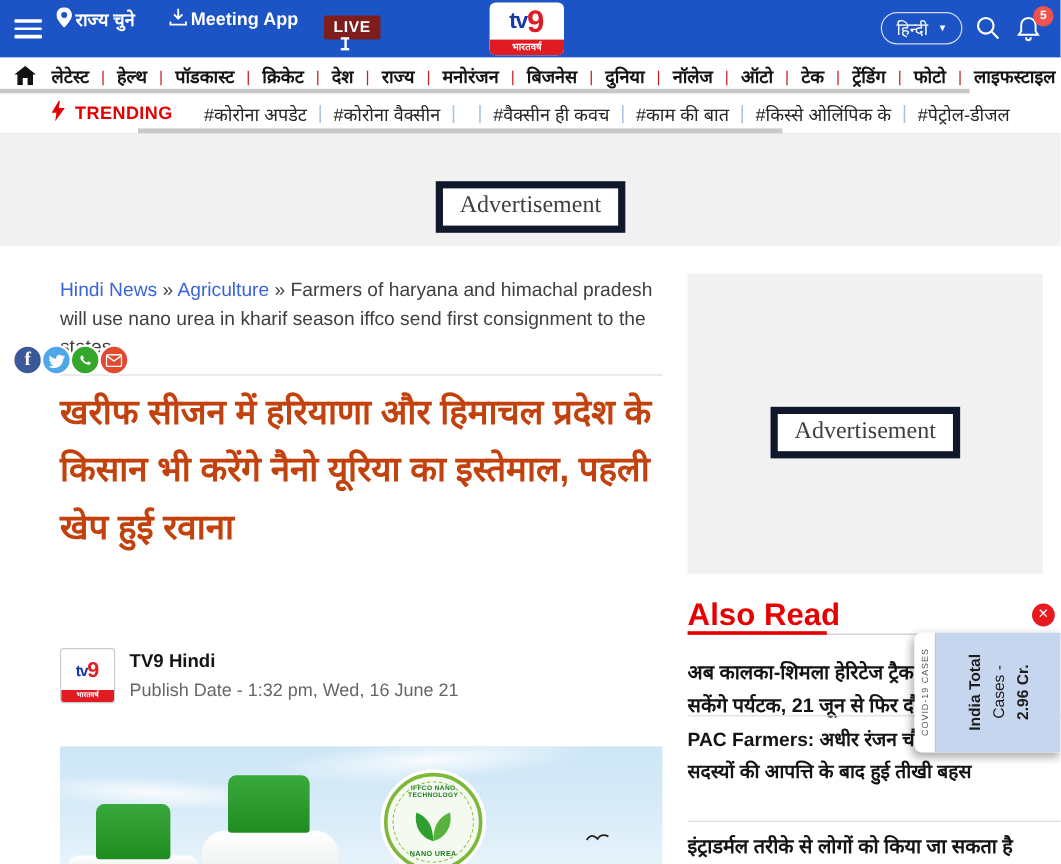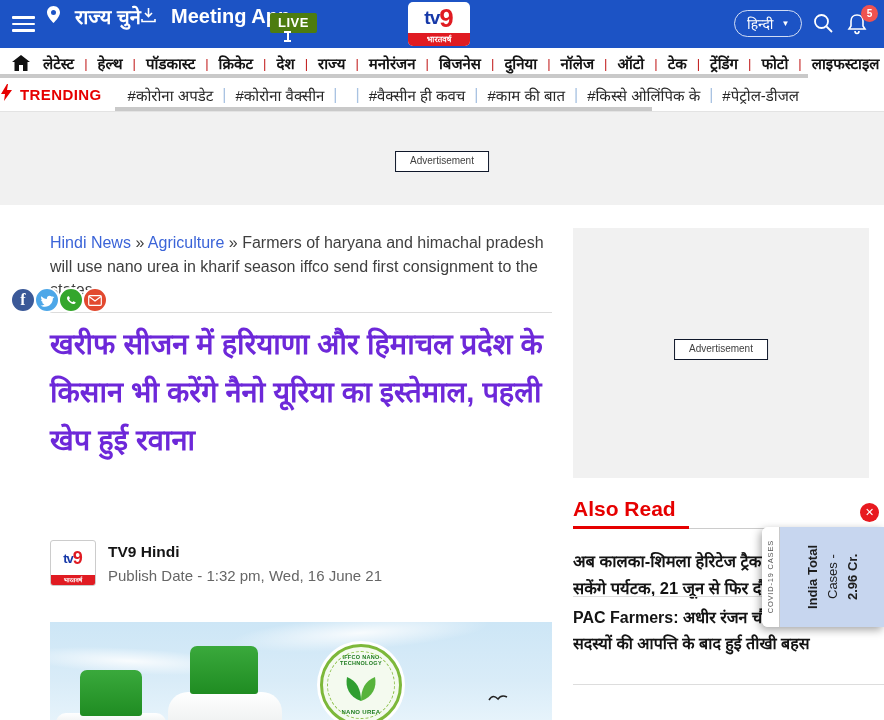--- a/index.html
+++ b/index.html
@@ -4,25 +4,25 @@
 <style>
   * { margin:0; padding:0; box-sizing:border-box; }
   html,body { width:884px; height:720px; overflow:hidden; background:#fff;
               font-family:"Liberation Sans","DejaVu Sans",sans-serif; }
   .page { position:relative; width:884px; height:720px; overflow:hidden; background:#fff; }
 
   
   .header { position:absolute; left:0; top:0; width:884px; height:48px; background:#1c53c5; }
   .hamburger { position:absolute; left:12px; top:16px; width:23px; height:16px; cursor:pointer; }
   .hamburger i { display:block; height:2.5px; background:#fff; margin-bottom:4px; border-radius:1px; }
-  .hgroup { position:absolute; top:0; height:32px; display:flex; align-items:center; gap:15px;
-            color:#fff; font-size:20px; font-weight:600; cursor:pointer; }
+  .hgroup { position:absolute; top:0; height:32px; display:flex; align-items:center; gap:3px;
+            color:#fff; font-size:15px; font-weight:600; cursor:pointer; }
   .loc-group { left:47px; }
   .dl-group  { left:141px; }
-  .live-badge { position:absolute; left:270px; top:13px; background:#4d7c0f; color:#fff;
+  .live-badge { position:absolute; left:270px; top:13px; background:#7f1d1d; color:#fff;
                 font-weight:700; font-size:13px; padding:2px 8px 3px; border-radius:2px; letter-spacing:.5px; }
   .text-cursor { position:absolute; left:283px; top:31px; width:9px; height:11px; }
   .text-cursor::before { content:""; position:absolute; left:4px; top:1px; width:1.5px; height:9px; background:#fff; }
   .text-cursor::after  { content:""; position:absolute; left:1px; top:0;  width:7px; height:1.5px; background:#fff;
                          box-shadow:0 9px 0 #fff; }
   .logo { position:absolute; left:408px; top:2px; width:62px; height:44px; background:#fff;
           border-radius:5px; overflow:hidden; display:flex; flex-direction:column; cursor:pointer; }
   .logo-top { flex:1; display:flex; align-items:center; justify-content:center; line-height:1; }
   .logo-tv { color:#1638a8; font-weight:800; font-size:19px; letter-spacing:-1px; }
   .logo-9  { color:#e01b22; font-weight:800; font-size:26px; }
@@ -44,51 +44,51 @@
          display:flex; align-items:center; padding-left:12px; overflow:hidden; white-space:nowrap; }
   .home-icon { margin-right:13px; display:flex; cursor:pointer; }
   .nav-item { font-size:15px; font-weight:700; color:#141414; cursor:pointer; }
   .nav-sep { color:#c32222; margin:0 10px; font-size:13px; }
   .nav-sep::after { content:"|"; }
   .nav-scroll { position:absolute; left:0; top:74px; width:808px; height:3.5px; background:#c9c9c9; }
 
   
   .trending { position:absolute; left:0; top:78px; width:884px; height:34px; background:#fff;
               border-bottom:1px solid #e3e3e3; display:flex; align-items:center; 
-              overflow:hidden; white-space:nowrap; }
+              overflow:hidden; white-space:nowrap;justify-content:center; }
   .trending-label { color:#e60000; font-weight:800; font-size:15px; margin-left:7px; letter-spacing:.4px; }
   .tags { margin-left:26px; display:flex; align-items:center; }
   .tag { font-size:15px; color:#262626; cursor:pointer; }
   .tag-sep { color:#a9c3e2; margin:0 9px; }
   .tag-sep::after { content:"|"; }
   .trend-scroll { position:absolute; left:115px; top:107px; width:537px; height:3.5px; background:#c9c9c9; }
 
   
   .ad-band { position:absolute; left:0; top:112px; width:884px; height:93px; background:#f1f1f1; }
-  .ad-box { border:1px solid #0f172a; background:#fff; color:#3f3f3f; font-size:10px; padding:3px 14px 5px; }
+  .ad-box { border:6px solid #0f172a; background:#fff; color:#3f3f3f; font-size:20px; padding:3px 14px 5px;font-family:Liberation Serif, serif; }
   .ad-band .ad-box { position:absolute; left:50%; top:39px; transform:translateX(-50%); }
   .sb-ad { position:absolute; left:573px; top:228px; width:296px; height:250px; background:#f1f1f1; }
   .sb-ad .ad-box { position:absolute; left:50%; top:111px; transform:translateX(-50%); }
 
   
   .breadcrumb { position:absolute; left:50px; top:231px; width:507px; font-size:16px;
                 line-height:23.5px; color:#3f3f3f; }
   .bc-link { color:#3b64d8; cursor:pointer;margin-top:23px; }
   .bc-line { position:absolute; left:50px; top:312px; width:502px; height:1px; background:#dcdcdc; }
   .social { position:absolute; left:10px; top:287px; display:flex; }
   .s-icon { width:26px; height:26px; border-radius:50%; margin-right:-2px; display:flex;
             align-items:center; justify-content:center; border:2px solid #fff; cursor:pointer; }
   .s-fb { background:#3b5998; color:#fff; font-weight:700; font-size:16px; font-family:"Liberation Serif",serif; }
   .s-tw { background:#4da7e8; }
   .s-wa { background:#34a62c; }
   .s-mail { background:#e2492f; }
 
   
   .headline { position:absolute; left:50px; top:320px; width:510px; font-size:29px;
-              line-height:48px; font-weight:700; color:#6d28d9; }
+              line-height:48px; font-weight:700; color:#c2410c; }
   .summary { position:absolute; left:50px; top:459px; width:510px; font-size:17px;
              line-height:25.5px; color:#262626; }
   .author-logo { position:absolute; left:50px; top:540px; width:46px; height:46px; border:1px solid #ccc;
                  border-radius:3px; background:#fff; display:flex; flex-direction:column; overflow:hidden; }
   .mini-top { flex:1; display:flex; align-items:center; justify-content:center; line-height:1; }
   .mini-tv { color:#1638a8; font-weight:800; font-size:13px; letter-spacing:-1px; }
   .mini-9  { color:#e01b22; font-weight:800; font-size:18px; }
   .mini-banner { height:10px; background:#e01b22; color:#fff; font-size:6px; line-height:10px;
                  text-align:center; font-weight:700; }
   .author-name { position:absolute; left:108px; top:543px; font-size:15.5px; font-weight:700; color:#141414; }
@@ -111,21 +111,21 @@
   .emblem { position:absolute; left:270px; top:22px; width:82px; height:82px; border-radius:50%;
             background:#f4faef; border:3px solid #7db83a; box-shadow:0 0 0 3px #fff;
             display:flex; flex-direction:column; align-items:center; justify-content:space-between;
             padding:7px 4px 8px; }
   .emblem::before { content:""; position:absolute; inset:4px; border:1.5px dashed #8cc04a; border-radius:50%; }
   .emblem-top { font-size:5.5px; color:#1c7a1e; font-weight:700; text-align:center; letter-spacing:.3px; }
   .emblem-bottom { font-size:6px; color:#1c7a1e; font-weight:700; letter-spacing:.3px; }
   .bird { position:absolute; left:438px; top:72px; }
 
   
-  .also-read-title { position:absolute; left:573px; top:497px; font-size:21px; font-weight:800; color:#e60000; }
+  .also-read-title { position:absolute; left:573px; top:497px; font-size:26px; font-weight:800; color:#e60000; }
   .ar-underline-red { position:absolute; left:573px; top:526px; width:116px; height:3px; background:#e60000; }
   .ar-line-gray { position:absolute; left:573px; top:528px; width:311px; height:1px; background:#ccc; }
   .ar-close { position:absolute; left:860px; top:503px; width:19px; height:19px; border-radius:50%;
               background:#e8191f; color:#fff; font-size:11px; font-weight:700; line-height:1;
               display:flex; align-items:center; justify-content:center; cursor:pointer; }
   .ar-item { position:absolute; left:573px; width:311px; font-size:16.5px; font-weight:600;
              color:#141414; cursor:pointer; }
   .ar-item .line { white-space:nowrap; overflow:hidden; }
   .ar-item-1 { top:548px; line-height:27px; }
   .ar-item-2 { top:605px; line-height:25.5px; font-size:16px; }
@@ -348,20 +348,23 @@
   <div class="ar-item ar-item-1">
     <div class="line">अब कालका-शिमला हेरिटेज ट्रैक</div>
     <div class="line">सकेंगे पर्यटक, 21 जून से फिर दौ</div>
   </div>
   <div class="ar-sep ar-sep-1"></div>
   <div class="ar-item ar-item-2">
     <div class="line">PAC Farmers: अधीर रंजन चौ</div>
     <div class="line">सदस्यों की आपत्ति के बाद हुई तीखी बहस</div>
   </div>
   <div class="ar-sep ar-sep-2"></div>
+  <div class="ar-item ar-item-3">
+    <div class="line">इंट्राडर्मल तरीके से लोगों को किया जा सकता है</div>
+  </div>
 
   <div class="covid">
     <div class="covid-strip">
       <span>COVID-19 CASES</span>
     </div>
     <div class="covid-main">
       <span class="covid-l3">2.96 Cr.</span>
       <span class="covid-l2">Cases -</span>
       <span class="covid-l1">India Total</span>
     </div>

